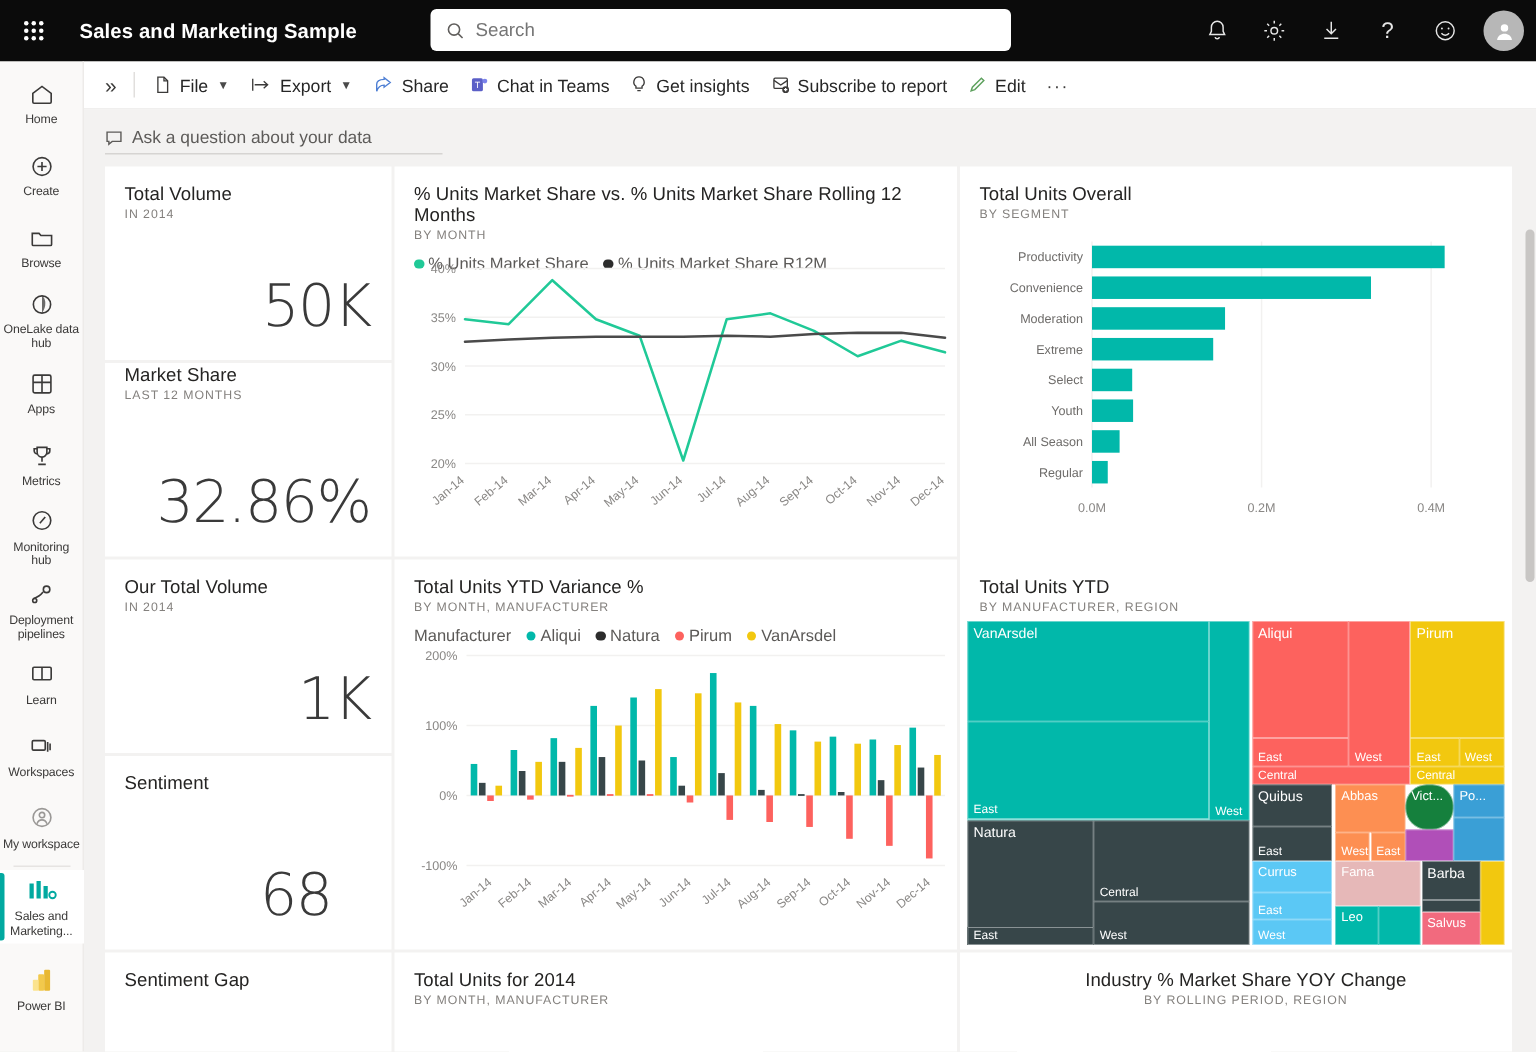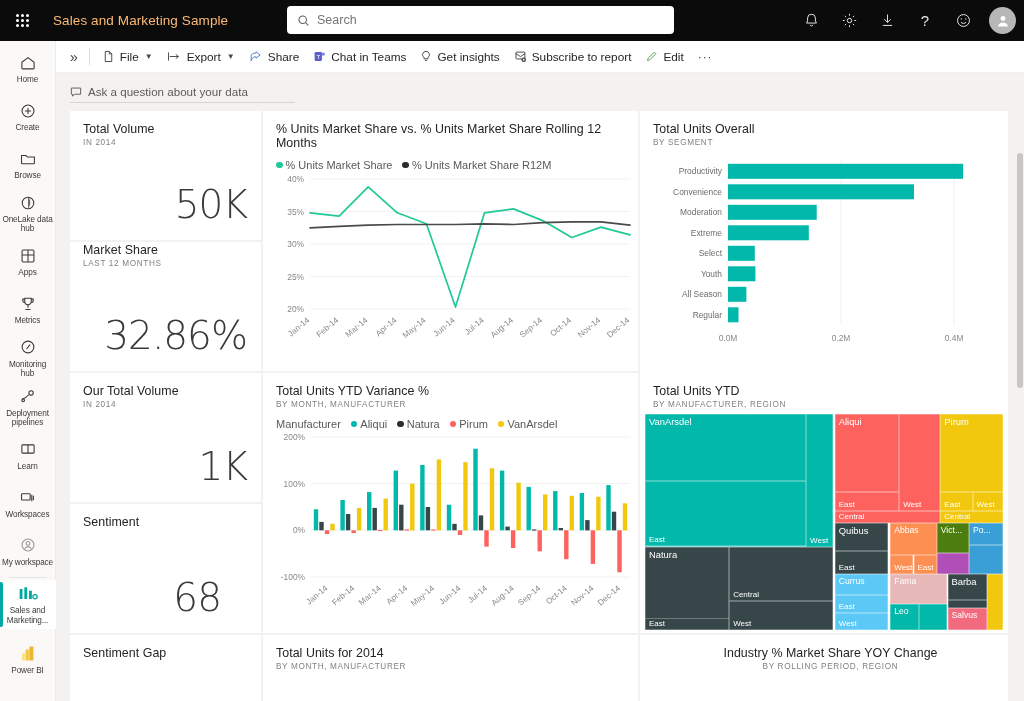--- a/index.html
+++ b/index.html
@@ -12,21 +12,21 @@
   }
 
   
   .topbar {
     position:absolute; top:0; left:0; width:1024px; height:41px;
     background:#0b0b0b; display:flex; align-items:center;
   }
   .waffle { width:44px; height:41px; display:flex; align-items:center; justify-content:center; cursor:pointer; }
   .waffle-grid { display:grid; grid-template-columns:repeat(3,3px); grid-gap:2px; }
   .waffle-grid i { width:3px; height:3px; background:#fff; border-radius:50%; display:block; }
-  .app-title { color:#fdba74; font-size:13.5px; margin-left:9px; letter-spacing:.1px; }
+  .app-title { color:#ffffff; font-size:13.5px; margin-left:9px; letter-spacing:.1px;font-weight:bold; }
   .search-wrap {
     position:absolute; left:287px; top:6px; width:387px; height:28px;
     background:#fff; border-radius:4px; display:flex; align-items:center; padding:0 10px;
   }
   .search-wrap input {
     border:0; outline:0; font-size:12.5px; font-family:inherit; color:#605e5c;
     flex:1; background:transparent; margin-left:7px;
   }
   .topbar-right { position:absolute; right:8px; top:0; height:41px; display:flex; align-items:center; gap:2px; }
   .tb-icon {
@@ -448,20 +448,21 @@
 
     <div class="tile" style="left:0;top:524px;width:191px;height:76px;">
       <div style="padding:11px 0 0 13px;">
         <div class="tile-t">Sentiment Gap</div>
       </div>
     </div>
 
     <div class="tile" style="left:193px;top:0;width:375px;height:260px;">
       <div style="padding:11px 0 0 13px;">
         <div class="tile-t">% Units Market Share vs. % Units Market Share Rolling 12 Months</div>
+        <div class="tile-s">BY MONTH</div>
       </div>
       <div class="legend" style="margin:9px 0 0 13px;">
         <span class="li">
           <i class="dot" style="background:#20c997;"></i>
           <span>% Units Market Share</span>
         </span>
         <span class="li">
           <i class="dot" style="background:#2c2c2c;"></i>
           <span>% Units Market Share R12M</span>
         </span>
@@ -688,21 +689,21 @@
           </div>
           <div class="tm-cell" style="left: 68.5%; top: 50.5%; width: 13%; height: 15%; background: rgb(253, 143, 82); box-shadow: rgba(255, 255, 255, 0.55) 0px 0px 0px 0.5px inset;">
             <span class="tm-top" style="font-size: 8.6px;">Abbas</span>
           </div>
           <div class="tm-cell" style="left: 68.5%; top: 65.5%; width: 6.5%; height: 8.5%; background: rgb(253, 143, 82); box-shadow: rgba(255, 255, 255, 0.55) 0px 0px 0px 0.5px inset;">
             <span class="tm-bot">West</span>
           </div>
           <div class="tm-cell" style="left: 75%; top: 65.5%; width: 6.5%; height: 8.5%; background: rgb(253, 143, 82); box-shadow: rgba(255, 255, 255, 0.55) 0px 0px 0px 0.5px inset;">
             <span class="tm-bot">East</span>
           </div>
-          <div class="tm-cell" style="left: 81.5%; top: 50.5%; width: 9%; height: 14%; background: #4d7c0f; box-shadow: rgba(255, 255, 255, 0.55) 0px 0px 0px 0.5px inset;">
+          <div class="tm-cell" style="left: 81.5%; top: 50.5%; width: 9%; height: 14%; background: #15803d; box-shadow: rgba(255, 255, 255, 0.55) 0px 0px 0px 0.5px inset; border-radius: 14px;">
             <span class="tm-top" style="font-size: 8.6px;">Vict...</span>
           </div>
           <div class="tm-cell" style="left: 81.5%; top: 64.5%; width: 9%; height: 9.5%; background: rgb(176, 79, 184); box-shadow: rgba(255, 255, 255, 0.55) 0px 0px 0px 0.5px inset;"></div>
           <div class="tm-cell" style="left: 90.5%; top: 50.5%; width: 9.5%; height: 10%; background: rgb(58, 159, 214); box-shadow: rgba(255, 255, 255, 0.55) 0px 0px 0px 0.5px inset;">
             <span class="tm-top" style="font-size: 8.6px;">Po...</span>
           </div>
           <div class="tm-cell" style="left: 90.5%; top: 60.5%; width: 9.5%; height: 13.5%; background: rgb(58, 159, 214); box-shadow: rgba(255, 255, 255, 0.55) 0px 0px 0px 0.5px inset;"></div>
           <div class="tm-cell" style="left: 53%; top: 74%; width: 15%; height: 10%; background: rgb(91, 200, 245); box-shadow: rgba(255, 255, 255, 0.55) 0px 0px 0px 0.5px inset;">
             <span class="tm-top" style="font-size: 8.6px;">Currus</span>
           </div>

